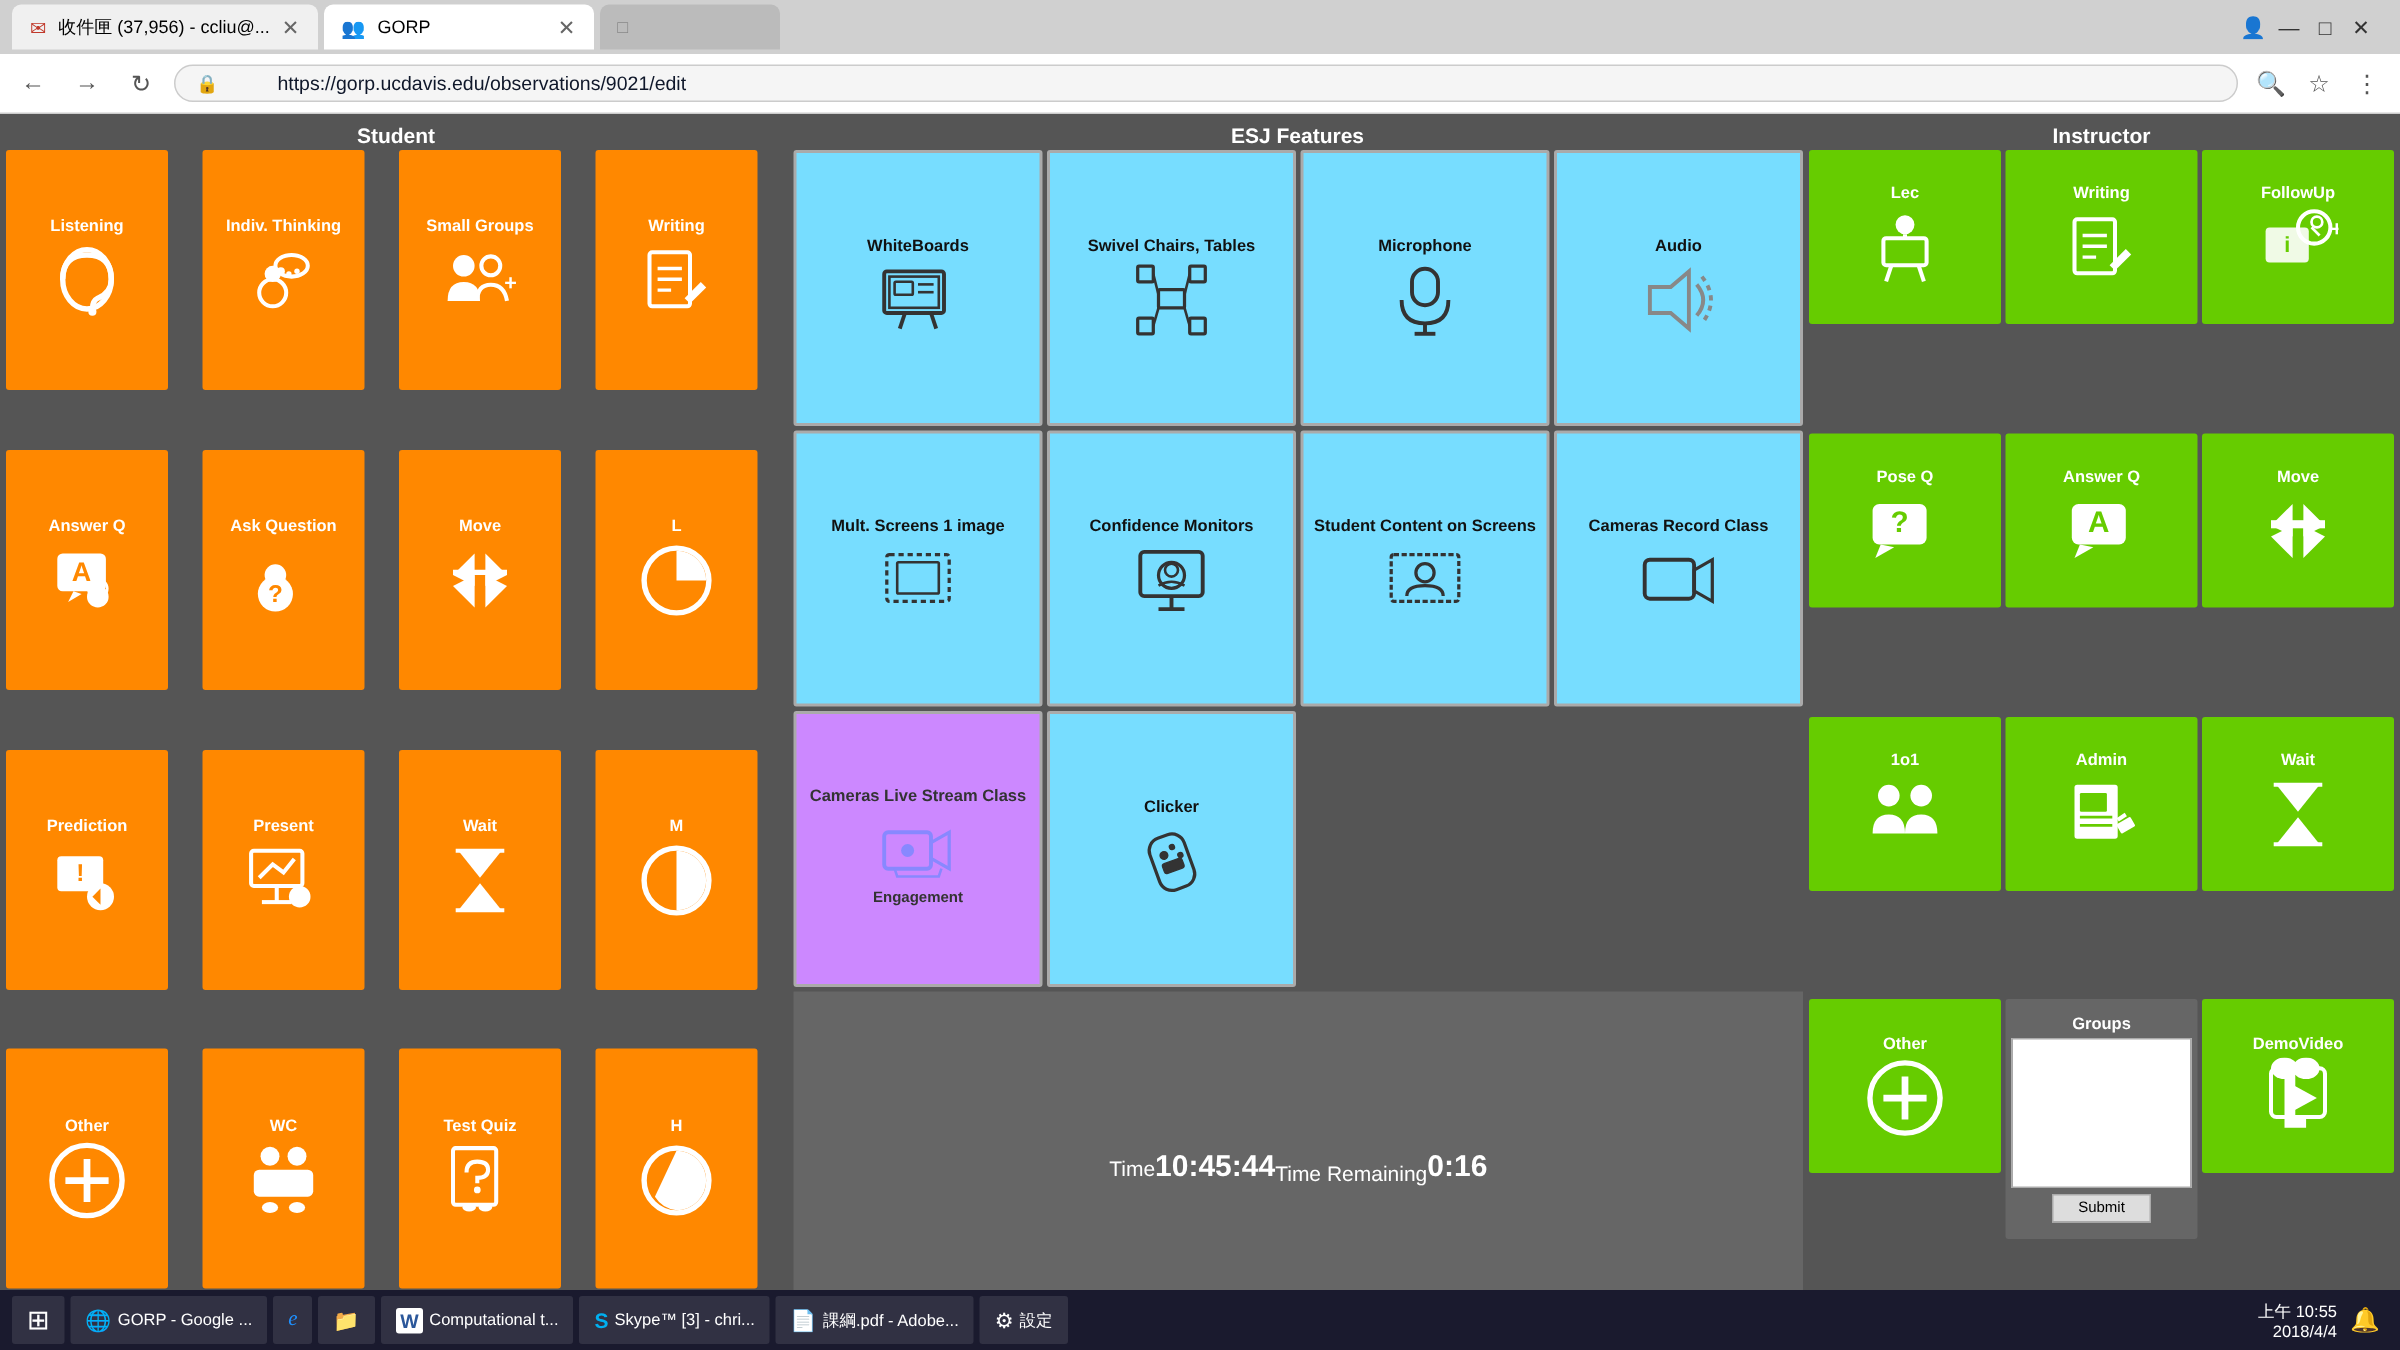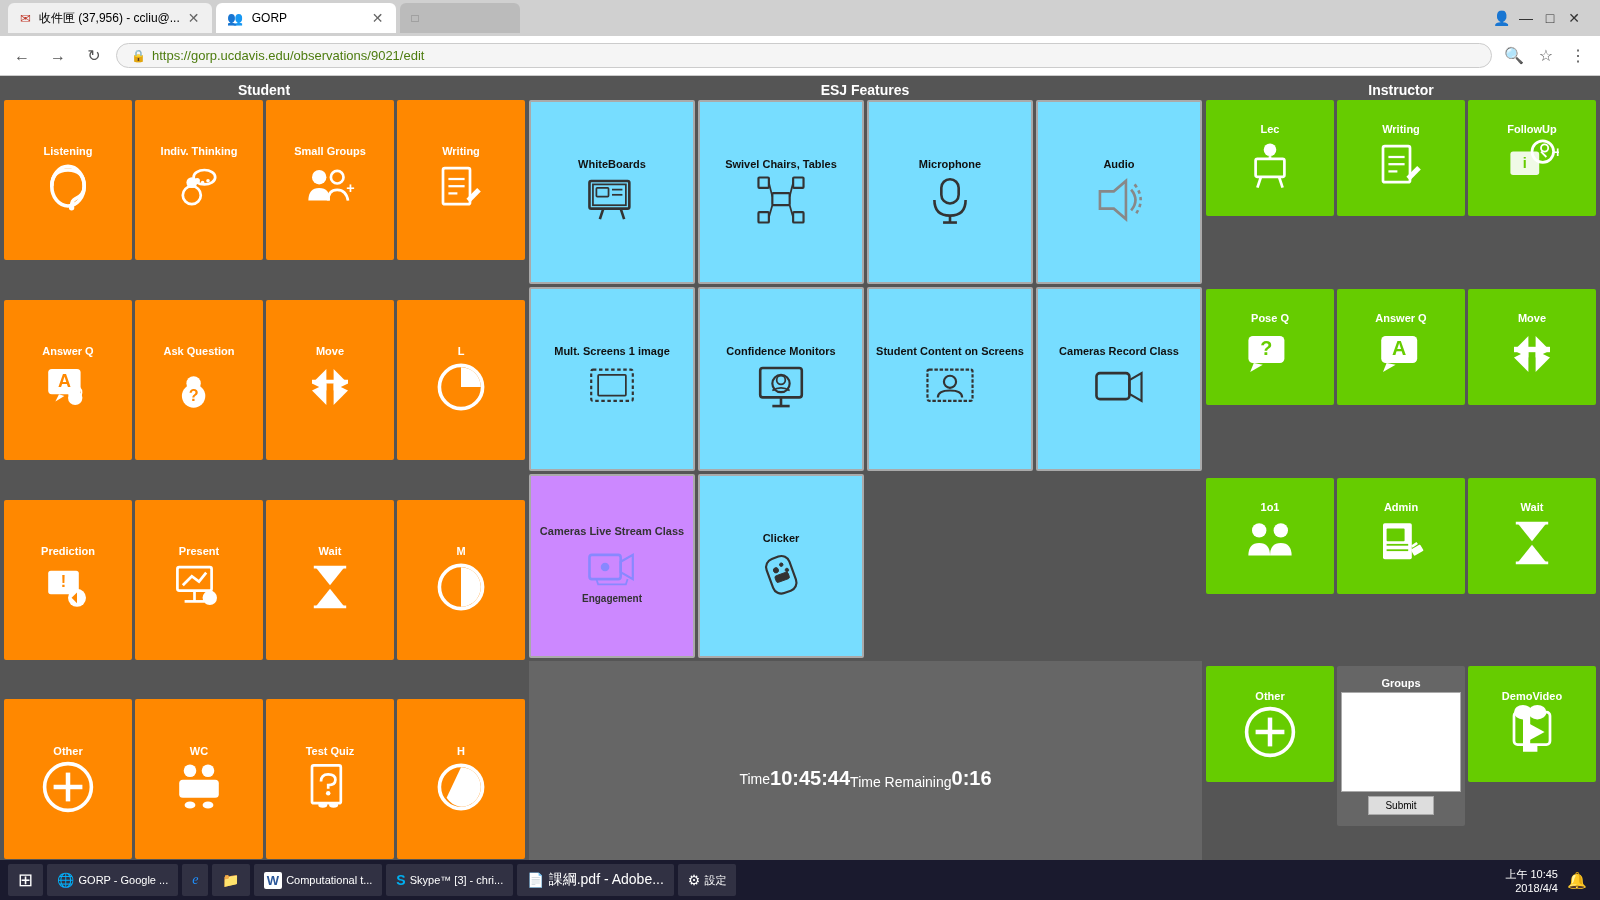--- a/index.html
+++ b/index.html
@@ -12,21 +12,21 @@
     .tab.active { background: #fff; }
     .tab-close { margin-left: auto; cursor: pointer; color: #666; font-size: 14px; }
     .tab-inactive { background: #bbb; border-radius: 6px 6px 0 0; padding: 0 12px; height: 30px; display: flex; align-items: center; font-size: 13px; min-width: 120px; color: #333; }
     .window-controls { display: flex; gap: 4px; margin-left: auto; align-items: center; padding-right: 8px; }
     .win-btn { width: 20px; height: 20px; display: flex; align-items: center; justify-content: center; font-size: 14px; cursor: pointer; color: #333; }
 
     .address-bar { display: flex; align-items: center; background: #fff; padding: 4px 8px; gap: 8px; height: 40px; border-bottom: 1px solid #ccc; }
     .nav-btn { width: 28px; height: 28px; display: flex; align-items: center; justify-content: center; color: #555; font-size: 16px; cursor: pointer; border-radius: 50%; }
     .url-box { flex: 1; background: #f5f5f5; border: 1px solid #ccc; border-radius: 20px; padding: 4px 14px; font-size: 13px; display: flex; align-items: center; gap: 6px; }
     .lock-icon { color: #4a4; font-size: 12px; }
-    .url-text { color: #4d7c0f; }
+    .url-text { color: #0f172a; margin-left: 33px; }
     .toolbar-icons { display: flex; gap: 4px; align-items: center; }
     .toolbar-icon { width: 28px; height: 28px; display: flex; align-items: center; justify-content: center; color: #555; font-size: 16px; cursor: pointer; }
 
     
     .app { background: #555; padding: 4px; display: flex; flex-direction: column; height: calc(900px - 76px); }
     .section-headers { display: flex; background: #555; padding: 2px 0; }
     .section-header { text-align: center; font-weight: bold; font-size: 14px; color: white; }
     .sh-student { width: 520px; }
     .sh-instructor { width: 390px; }
 
@@ -46,21 +46,21 @@
     .cell-orange { background: #f80; }
     .cell-green { background: #6c0; }
     .cell-blue { background: #7df; border: 2px solid #aaa; }
     .cell-purple { background: #c8f; border: 2px solid #aaa; }
 
     .cell-label { font-size: 11px; font-weight: bold; color: white; text-align: center; line-height: 1.2; margin-bottom: 2px; }
     .cell-blue .cell-label { color: #222; }
     .cell-blue svg { fill: #333; stroke: #333; }
 
     
-    .student-grid .cell { height: 160px; width: 128px; }
+    .student-grid .cell { height: 160px; width: 108px; }
     .instructor-grid .cell { height: 116px; width: 128px; }
     .esj-grid .cell { height: 184px; }
     .notes-textarea { width: 120px; height: 100px; background: white; border: 1px solid #aaa; font-size: 11px; resize: none; }
     .notes-submit { background: #ddd; border: 1px solid #aaa; padding: 3px 16px; cursor: pointer; font-size: 10px; margin-top: 4px; }
 
     .time-big { font-size: 20px; font-weight: bold; }
 
     
     .taskbar { background: #1a1a2e; height: 40px; display: flex; align-items: center; padding: 0 8px; gap: 4px; position: fixed; bottom: 0; width: 1600px; }
     .taskbar-btn { background: rgba(255,255,255,0.1); border: none; color: white; padding: 4px 10px; font-size: 11px; cursor: pointer; border-radius: 2px; display: flex; align-items: center; gap: 4px; height: 32px; }
@@ -549,24 +549,24 @@
   <div class="taskbar-btn">
     <span style="color:#2b579a; font-weight:bold; font-size:13px; background:white; padding:1px 3px; border-radius:2px;">W</span>
     <span style="font-size:11px;">Computational t...</span>
   </div>
   <div class="taskbar-btn">
     <span style="color:#00aff0; font-size:14px; font-weight:bold;">S</span>
     <span style="font-size:11px;">Skype™ [3] - chri...</span>
   </div>
   <div class="taskbar-btn">
     <span style="font-size:14px;">📄</span>
-    <span style="font-size:14px;">課綱.pdf - Adobe...</span>
+    <span style="font-size:11px;">課綱.pdf - Adobe...</span>
   </div>
   <div class="taskbar-btn">
     <span style="font-size:14px;">⚙</span>
     <span style="font-size:11px;">設定</span>
   </div>
   <div class="taskbar-time">
-    <div>上午 10:45</div>
+    <div>上午 10:55</div>
     <div>2018/4/4</div>
   </div>
   <div style="width:30px; display:flex; align-items:center; justify-content:center; color:white; font-size:16px; cursor:pointer;">🔔</div>
 </div>
 
 </body></html>

